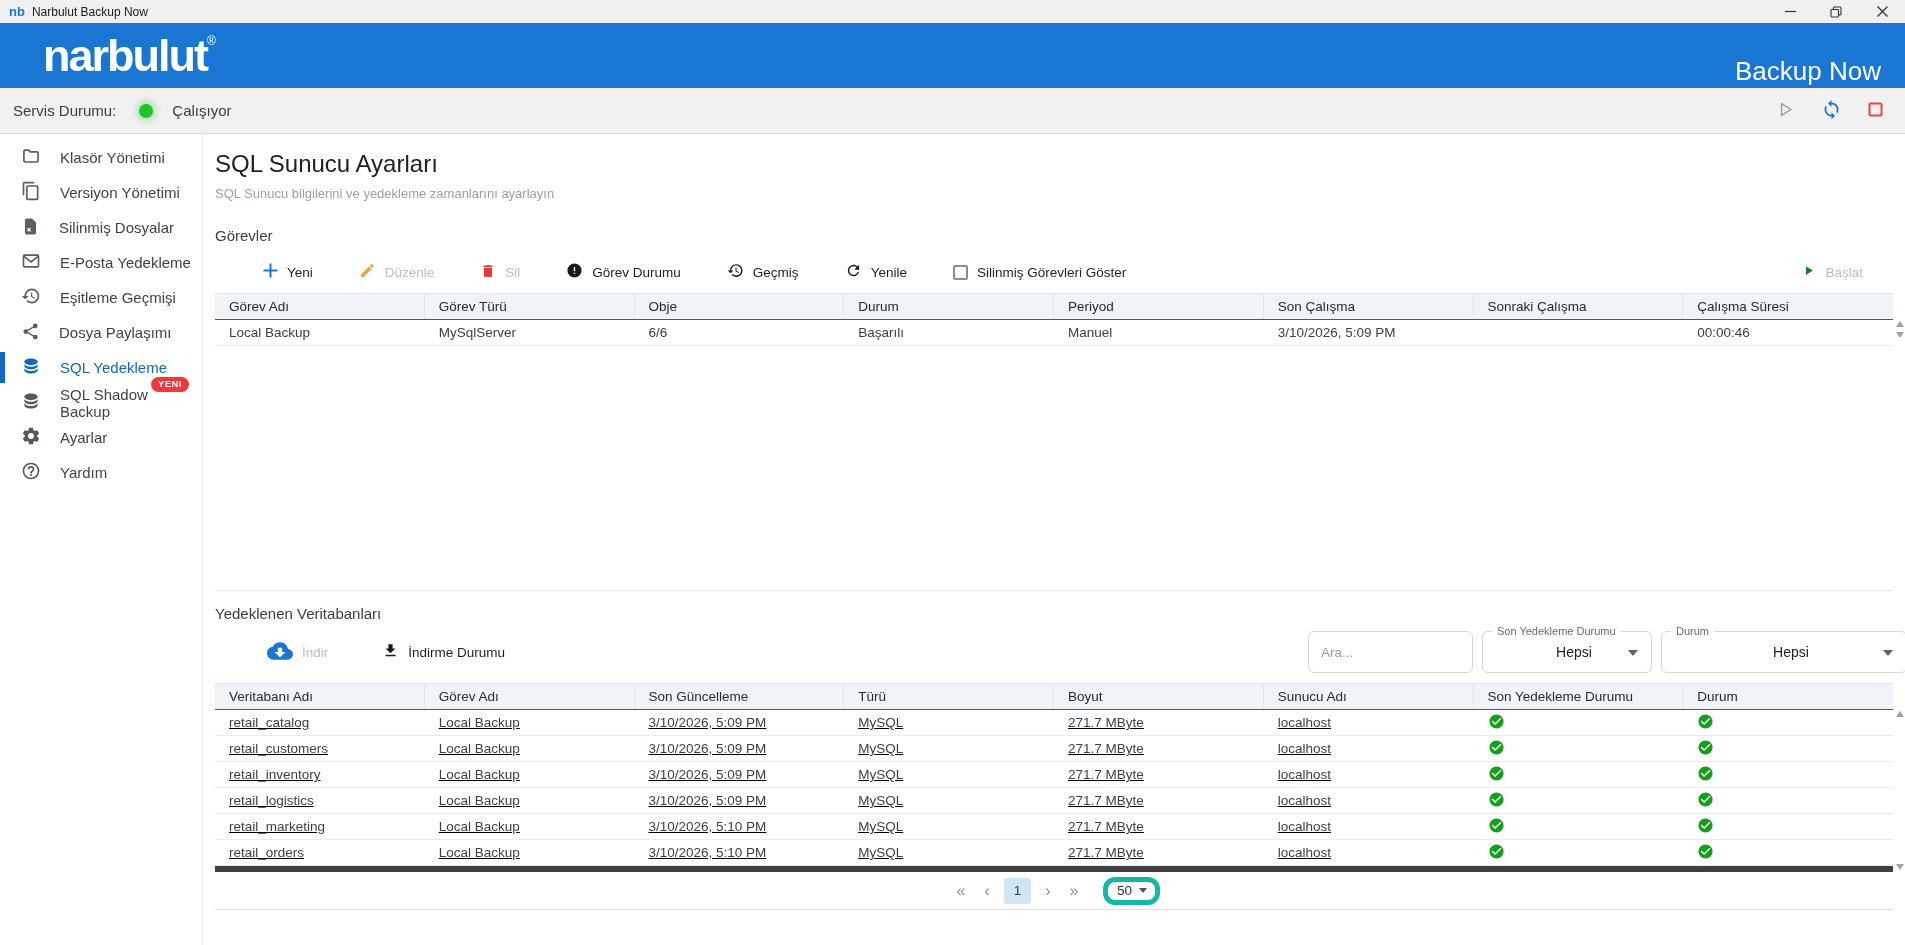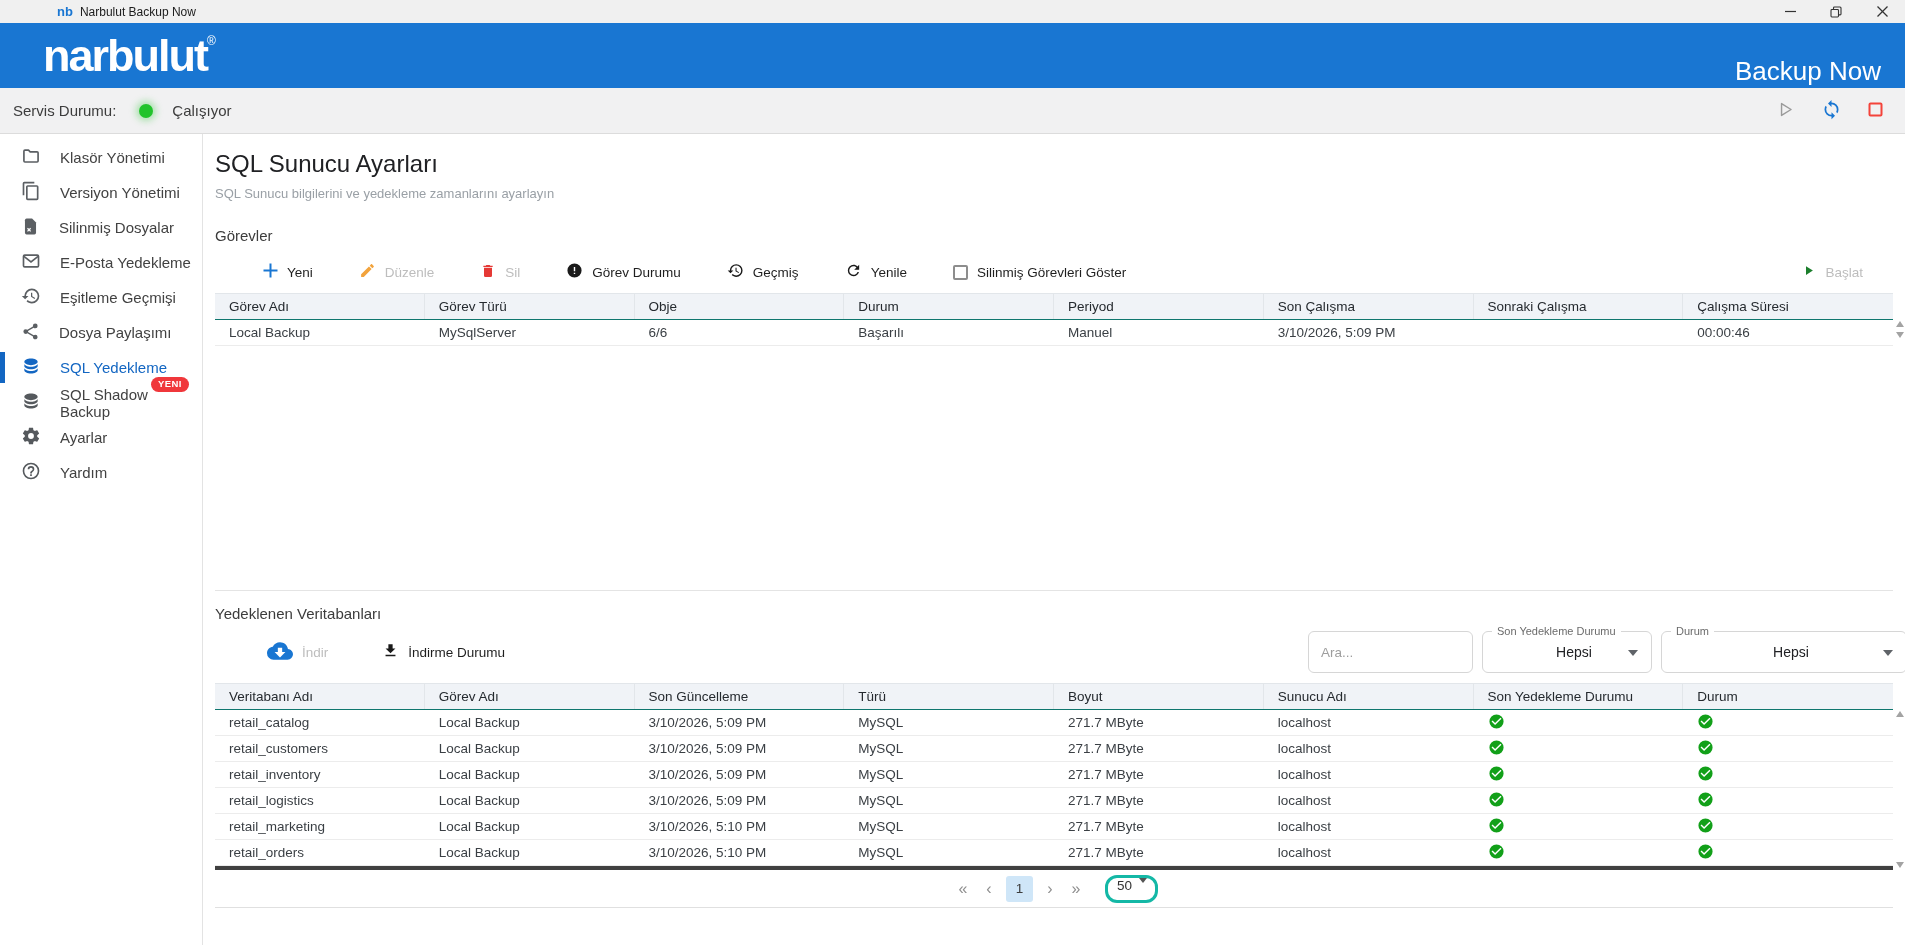--- a/index.html
+++ b/index.html
@@ -5,21 +5,21 @@
   * { box-sizing: border-box; }
   html,body { margin:0; padding:0; background:#e9e9e9; }
   .app {
     width:1905px; height:945px; position:relative; overflow:hidden;
     background:#fff; font-family:"Liberation Sans", sans-serif;
     -webkit-font-smoothing:antialiased;
   }
 
   
   .titlebar { height:23px; background:#f0f0f0; display:flex; align-items:center; padding-left:9px; }
-  .tb-logo { color:#1976d2; font-weight:700; font-size:13px; margin-right:7px; line-height:1;margin-left:48px; }
+  .tb-logo { color:#1976d2; font-weight:700; font-size:13px; margin-right:7px; line-height:1; }
   .tb-title { font-size:12px; color:#1b1b1b; }
   .tb-controls { margin-left:auto; display:flex; height:100%; }
   .tb-btn { width:46px; height:100%; display:flex; align-items:center; justify-content:center; cursor:pointer; }
   .tb-btn svg { display:block; }
 
   
   .header { height:65px; background:#1976d2; display:flex; align-items:center; padding:0 24px 0 43px; }
   .brand { color:#fff; font-size:45px; font-weight:700; letter-spacing:-2px; line-height:1; position:relative; }
   .brand .reg { font-size:12px; font-weight:400; vertical-align:top; position:relative; top:2px; letter-spacing:0; }
   .header-right { margin-left:auto; color:#fff; font-size:26px; font-weight:400;margin-top:32px; }
@@ -53,21 +53,21 @@
   .start-btn { margin-left:auto; margin-right:0; color:#9e9e9e; }
 
   .tablewrap { position:relative; width:1691px; }
   .table { width:1678px; border-top:1px solid #e2e6ea; background:#fff; }
   .t-head { display:grid; grid-template-columns:repeat(8,1fr); background:#f0f3f7; border-bottom:1px solid #0f766e; height:26px; }
   .t-head .th { padding-left:14px; font-size:13.5px; color:#252a2f; display:flex; align-items:center; border-right:1px solid #e2e6ea; overflow:hidden; white-space:nowrap; }
   .t-head .th:last-child { border-right:none; }
   .t-row { display:grid; grid-template-columns:repeat(8,1fr); height:26px; border-bottom:1px solid #ececec; font-size:13.5px; color:#3a3f44; align-items:center; }
   .t-row .td { padding-left:14px; overflow:hidden; white-space:nowrap; }
   .rows-area-1 { height:271px; border-bottom:1px solid #e4e4e4; }
-  .rows-area-2 { border-bottom:4px solid #404040; }
+  .rows-area-2 { border-bottom:6px solid #404040;text-decoration:underline; }
 
   .vscroll { position:absolute; right:0; width:12px; top:27px; bottom:1px; display:flex; flex-direction:column; justify-content:space-between; align-items:center; padding:1px 0; }
   .arr { width:0; height:0; border-left:4px solid transparent; border-right:4px solid transparent; }
   .arr.up { border-bottom:6px solid #a3a3a3; }
   .arr.down { border-top:6px solid #a3a3a3; }
   .vscroll .pair { display:flex; flex-direction:column; gap:5px; align-items:center; }
 
   
   .toolbar2 { display:flex; align-items:center; margin-top:8px; height:44px; padding-left:52px; width:1692px; }
   .toolbar2 .tool-btn { margin-right:54px; }
@@ -82,21 +82,21 @@
   .sel-backup { width:170px; }
   .sel-status { width:246px; }
 
   
   .chk { display:flex; align-items:center; padding-left:14px; }
 
   
   .pagination { width:1678px; height:38px; display:flex; align-items:center; justify-content:center; border-bottom:1px solid #e0e0e0; }
   .pg-nav { color:#8f8f8f; font-size:16px; width:26px; text-align:center; cursor:pointer; line-height:26px; }
   .pg-page { width:27px; height:26px; background:#cfe6f8; border-radius:3px; color:#3c3c3c; font-size:13.5px; text-align:center; line-height:26px; margin:0 4px; cursor:pointer; }
-  .pg-size { margin-left:16px; height:28px; min-width:48px; border:3px solid #14b8a6; border-radius:12px; display:flex; padding:0 8px 0 9px; gap:7px; font-size:13.5px; color:#333; cursor:pointer; background:#fff; }
+  .pg-size { margin-left:16px; height:28px; min-width:48px; border:5px solid #14b8a6; border-radius:12px; display:flex; align-items:center; padding:0 8px 0 9px; gap:7px; font-size:13.5px; color:#333; cursor:pointer; background:#fff; }
   .pg-size .chev { width:0; height:0; border-left:4px solid transparent; border-right:4px solid transparent; border-top:5px solid #555; }
 </style>
 </head>
 <body>
 
 <div class="app">
 
   <div class="titlebar">
     <span class="tb-logo">nb</span>
     <span class="tb-title">Narbulut Backup Now</span>

